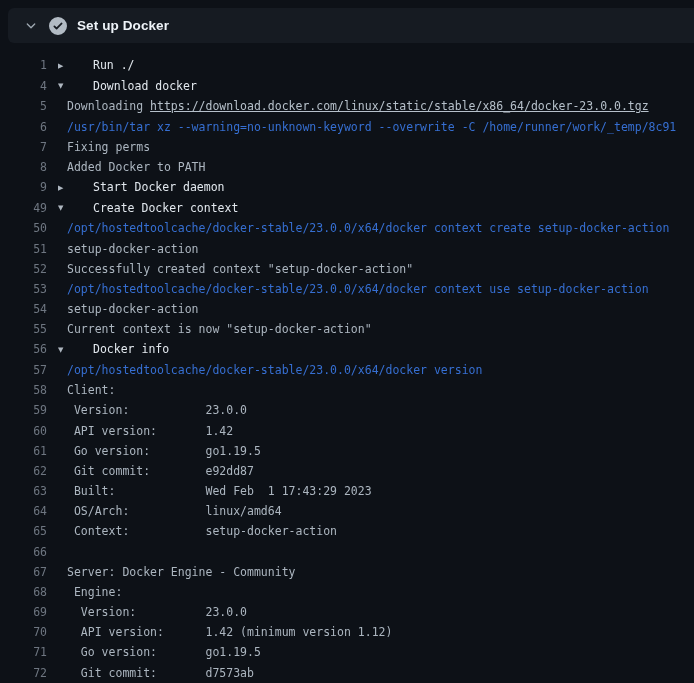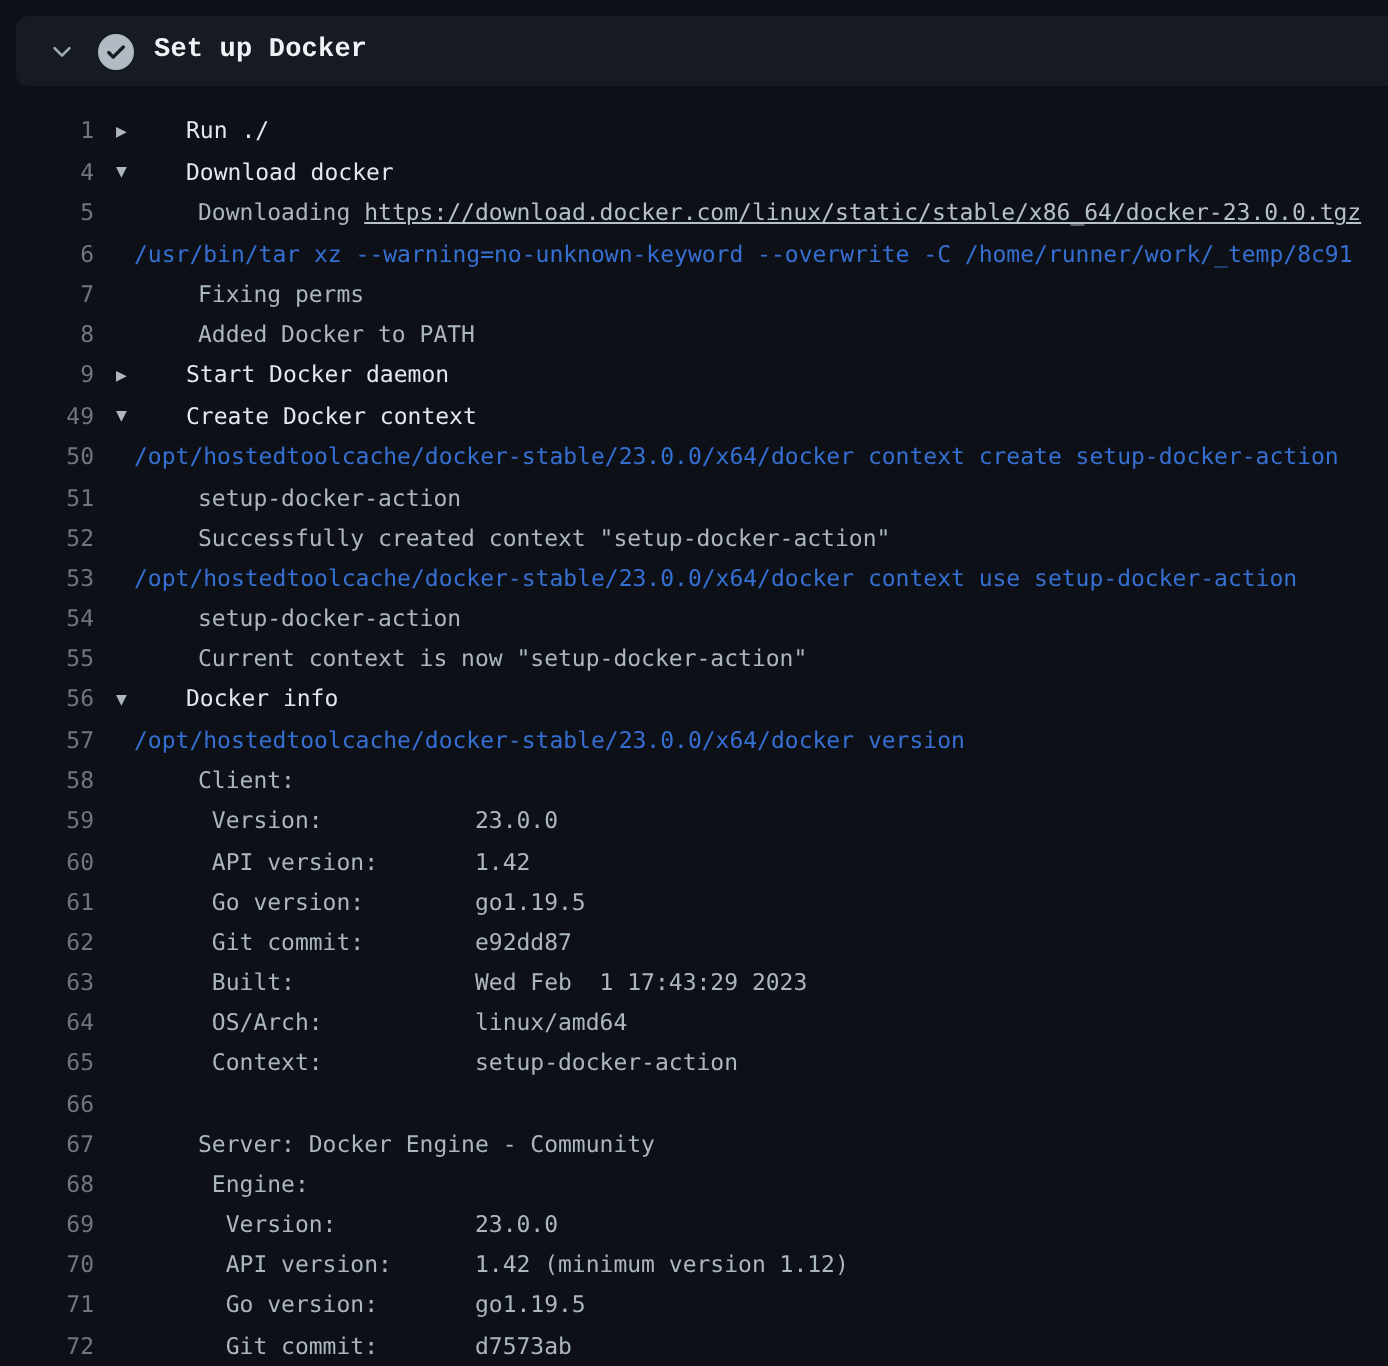--- a/index.html
+++ b/index.html
@@ -17,39 +17,39 @@
     background:#161b22;
     border-radius:6px 0 0 6px;
     display:flex;align-items:center;
     padding-left:16px;box-sizing:border-box;
     cursor:pointer;
   }
   .chev{width:14px;height:14px;flex:none;display:flex;align-items:center;justify-content:center;}
   .status{width:18px;height:18px;flex:none;margin-left:11px;display:flex;align-items:center;justify-content:center;}
   .step-title{
     margin-left:10px;
-    font-family:Liberation Mono, monospace;
+    font-family:Liberation Sans, sans-serif;
     font-size:13.5px;font-weight:600;color:#eef3f8;
     letter-spacing:.1px;
   }
   
   .log{
     padding-top:12px;
     font-size:11.5px;
     line-height:20.17px;
     white-space:pre;
     overflow:hidden;
   }
   .row{display:flex;width:694px;overflow:hidden;}
   .num{
     flex:none;width:47px;text-align:right;
     color:#6e7681;cursor:pointer;
   }
   .body{margin-left:11px;flex:none;}
-  .t-plain{color:#acb6c0;margin-left:32px;}
+  .t-plain{color:#acb6c0;}
   .t-cmd{color:#366fd2;}
   .t-group{color:#e2e8ee;padding-left:28px;}
   .indent{padding-left:9px;}
   .arrow{
     display:inline-block;width:7px;
     font-family:"DejaVu Sans",sans-serif;
     font-size:7px;color:#aeb7c0;
     vertical-align:1.5px;
   }
   .loglink{color:#b6c0ca;text-decoration:underline;cursor:pointer;}

